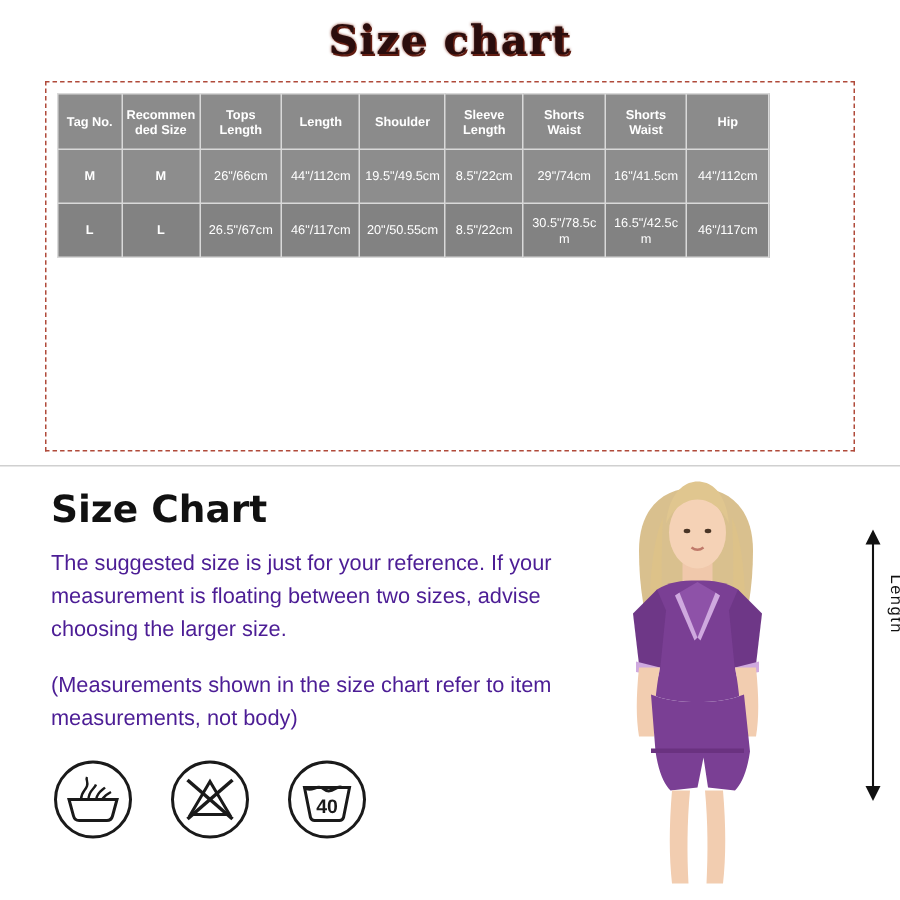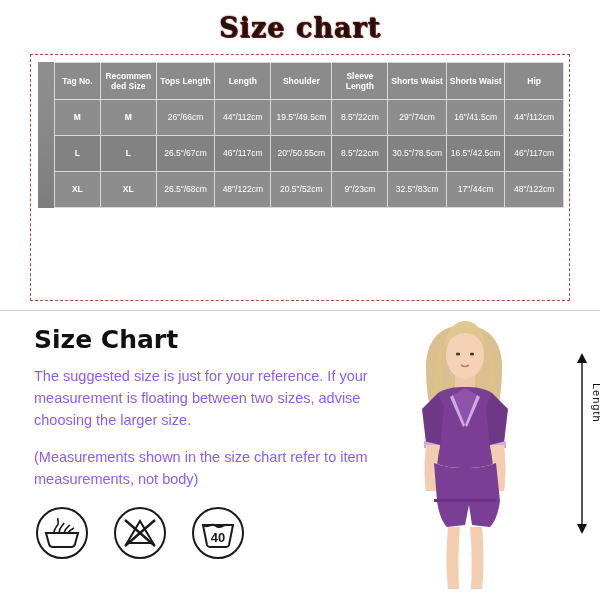--- a/index.html
+++ b/index.html
@@ -26,24 +26,23 @@
   .chart-frame {
     position:absolute;
     left:30px; top:54px;
     width:540px; height:247px;
     border:1px dashed #b04a3a;
     box-sizing:border-box;
     background:#fff;
     padding:7px;
   }
   .table-wrap {
-    width:526px;
+    width:475px;
     background:linear-gradient(180deg,#8f8f8f 0%,#8a8a8a 40%,#7d7d7d 100%);
     box-sizing:border-box;
-    padding-left:16px;
   }
   table {
     border-collapse:collapse;
     width:100%;
     table-layout:fixed;
   }
   th, td {
     border:1px solid #d9d9d9;
     color:#ffffff;
     text-align:center;
@@ -91,21 +90,21 @@
     font-family:"DejaVu Sans", sans-serif;
     font-weight:bold;
     font-size:25px;
     letter-spacing:0px;
     color:#111;
     margin:0 0 12px 0;
   }
   .para {
     font-size:14.5px;
     line-height:1.5;
-    color:#8b5cf6;
+    color:#4c1d95;
     margin:0 0 16px 0;
     max-width:356px;
   }
   .para2 { margin-top:8px; }
   
   .care-row {
     position:absolute;
     left:36px; top:196px;
     display:flex;
     gap:26px;
@@ -188,31 +187,20 @@
           <td class="first-col">L</td>
           <td class="first-col">L</td>
           <td>26.5"/67cm</td>
           <td>46"/117cm</td>
           <td>20"/50.55cm</td>
           <td>8.5"/22cm</td>
           <td>30.5"/78.5cm</td>
           <td>16.5"/42.5cm</td>
           <td>46"/117cm</td>
         </tr>
-        <tr>
-          <td class="first-col">XL</td>
-          <td class="first-col">XL</td>
-          <td>26.5"/68cm</td>
-          <td>48"/122cm</td>
-          <td>20.5"/52cm</td>
-          <td>9"/23cm</td>
-          <td>32.5"/83cm</td>
-          <td>17"/44cm</td>
-          <td>48"/122cm</td>
-        </tr>
       </tbody>
     </table>
   </div>
 
 </div>
 
 <div class="lower">
 
   <div class="lower-left">
     <div class="size-chart-h">Size Chart</div>

